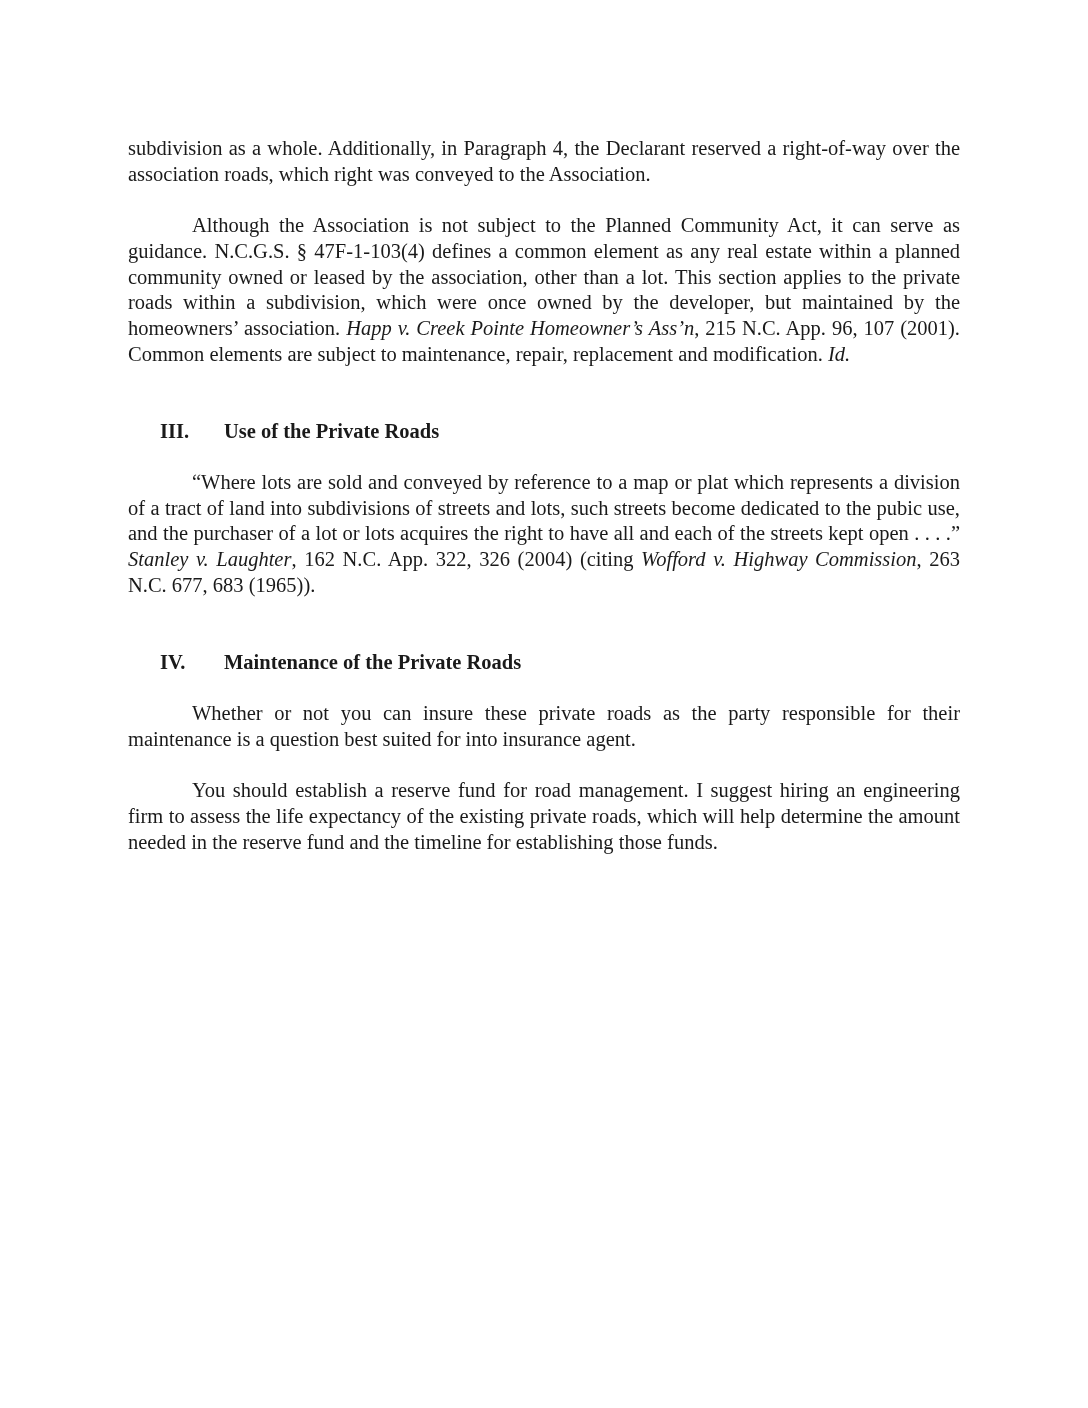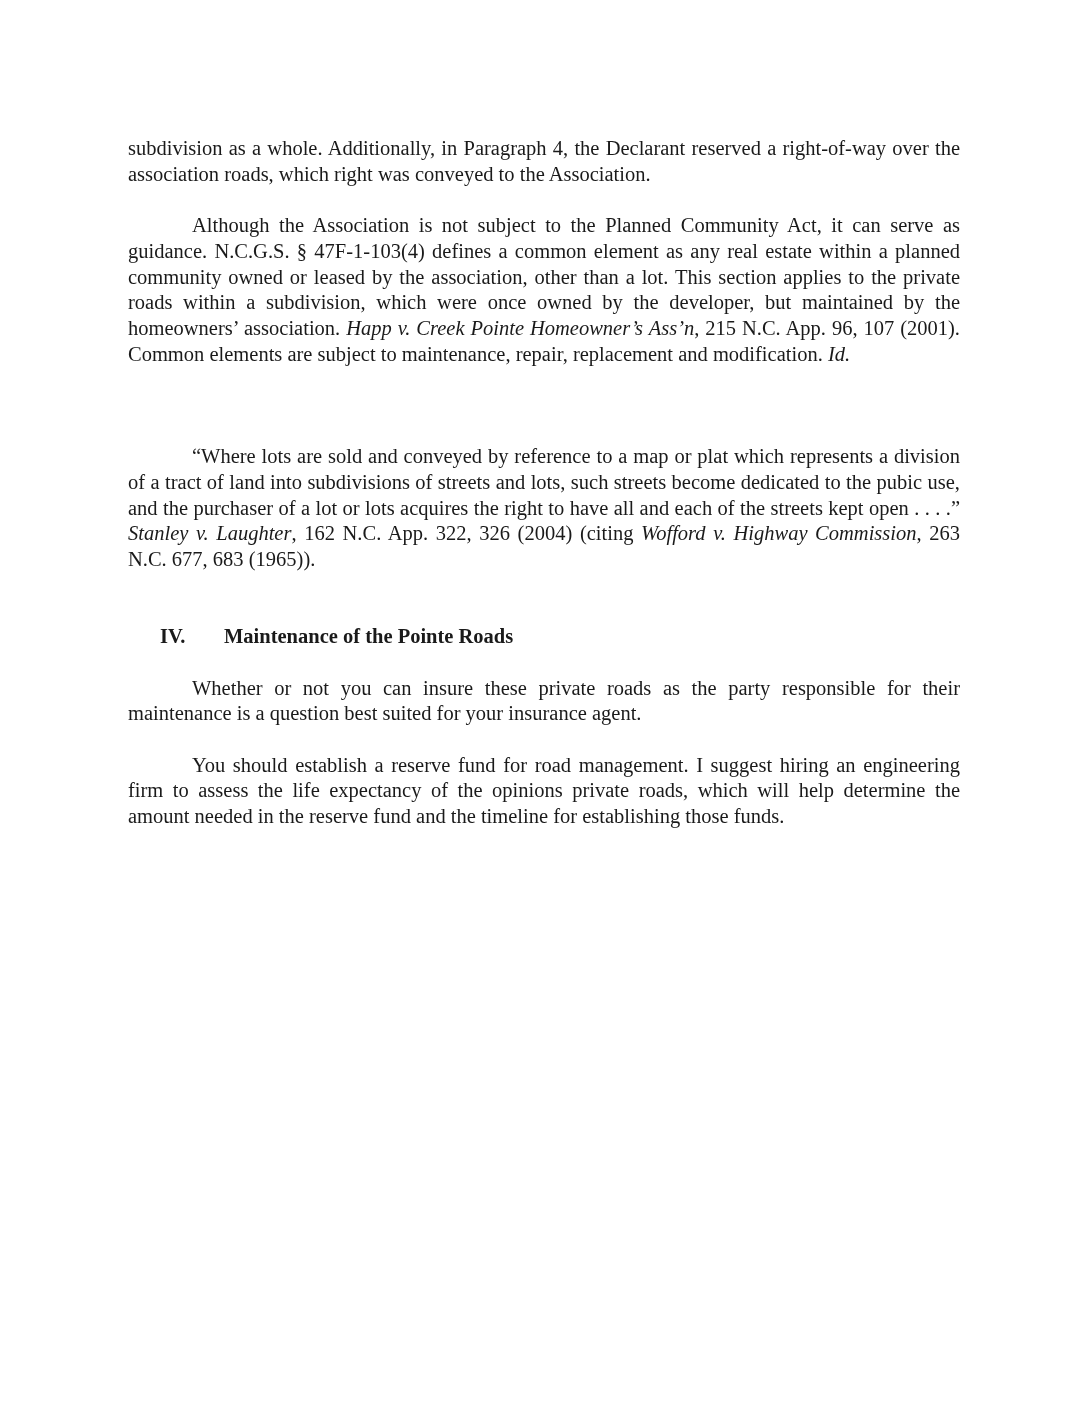--- a/index.html
+++ b/index.html
@@ -59,39 +59,43 @@
 
   <div class="gap"></div>
 
   <p class="para indent"><span>Although the Association is not subject to the Planned Community Act, it can serve as guidance. N.C.G.S. § 47F-1-103(4) defines a common element as any real estate within a planned community owned or leased by the association, other than a lot. This section applies to the private roads within a subdivision, which were once owned by the developer, but maintained by the homeowners’ association. </span><em>Happ v. Creek Pointe Homeowner’s Ass’n</em><span>, 215 N.C. App. 96, 107 (2001). Common elements are subject to maintenance, repair, replacement and modification. </span><em>Id.</em></p>
 
   <div class="gap"></div>
 
 
   <div class="gap"></div>
 
+  <h2 class="heading">
+    <span class="num">III.</span>
+    <span>Use of the Private Roads</span>
+  </h2>
 
   <div class="gap"></div>
 
   <p class="para indent"><span>“Where lots are sold and conveyed by reference to a map or plat which represents a division of a tract of land into subdivisions of streets and lots, such streets become dedicated to the pubic use, and the purchaser of a lot or lots acquires the right to have all and each of the streets kept open . . . .” </span><em>Stanley v. Laughter</em><span>, 162 N.C. App. 322, 326 (2004) (citing </span><em>Wofford v. Highway Commission</em><span>, 263 N.C. 677, 683 (1965)).</span></p>
 
   <div class="gap"></div>
 
 
   <div class="gap"></div>
 
   <h2 class="heading">
     <span class="num">IV.</span>
-    <span>Maintenance of the Pointe Roads</span>
+    <span>Maintenance of the Private Roads</span>
   </h2>
 
   <div class="gap"></div>
 
-  <p class="para indent">Whether or not you can insure these private roads as the party responsible for their maintenance is a question best suited for your insurance agent.</p>
+  <p class="para indent">Whether or not you can insure these private roads as the party responsible for their maintenance is a question best suited for into insurance agent.</p>
 
   <div class="gap"></div>
 
-  <p class="para indent">You should establish a reserve fund for road management. I suggest hiring an engineering firm to assess the life expectancy of the opinions private roads, which will help determine the amount needed in the reserve fund and the timeline for establishing those funds.</p>
+  <p class="para indent">You should establish a reserve fund for road management. I suggest hiring an engineering firm to assess the life expectancy of the existing private roads, which will help determine the amount needed in the reserve fund and the timeline for establishing those funds.</p>
 
   <div class="gap"></div>
 
 
 </div>
 
 </body></html>

